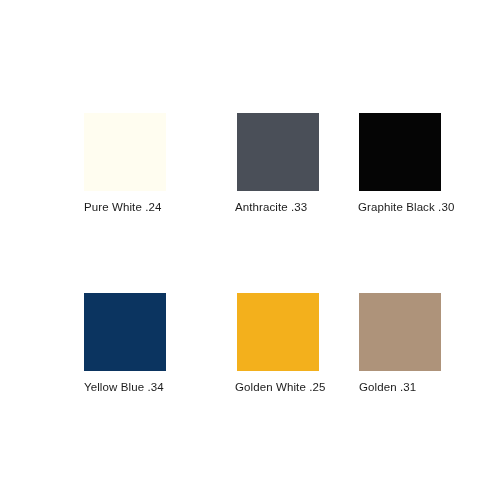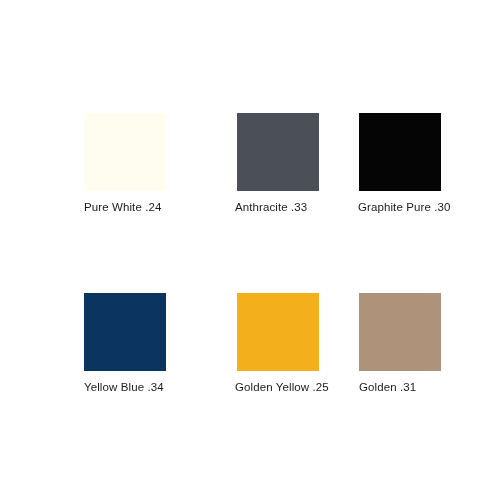--- a/index.html
+++ b/index.html
@@ -80,32 +80,32 @@
       <div class="swatch-cell cell-0">
         <span class="swatch-chip" style="background-color: rgb(255, 253, 240);"></span>
         <span class="swatch-label" style="color: rgb(27, 27, 27);">Pure White .24</span>
       </div>
       <div class="swatch-cell cell-1">
         <span class="swatch-chip" style="background-color: rgb(74, 79, 88);"></span>
         <span class="swatch-label" style="color: rgb(27, 27, 27);">Anthracite .33</span>
       </div>
       <div class="swatch-cell cell-2">
         <span class="swatch-chip" style="background-color: rgb(5, 5, 5);"></span>
-        <span class="swatch-label" style="color: rgb(27, 27, 27);">Graphite Pure .30</span>
+        <span class="swatch-label" style="color: rgb(27, 27, 27);">Graphite Black .30</span>
       </div>
     </div>
 
     <div class="swatch-row row-1">
       <div class="swatch-cell cell-0">
         <span class="swatch-chip" style="background-color: rgb(11, 52, 96);"></span>
         <span class="swatch-label" style="color: rgb(27, 27, 27);">Yellow Blue .34</span>
       </div>
       <div class="swatch-cell cell-1">
         <span class="swatch-chip" style="background-color: rgb(243, 176, 28);"></span>
-        <span class="swatch-label" style="color: rgb(27, 27, 27);">Golden Yellow .25</span>
+        <span class="swatch-label" style="color: rgb(27, 27, 27);">Golden White .25</span>
       </div>
       <div class="swatch-cell cell-2">
         <span class="swatch-chip" style="background-color: rgb(174, 147, 122);"></span>
         <span class="swatch-label" style="color: rgb(27, 27, 27);">Golden .31</span>
       </div>
     </div>
 
   </div>
 </div>
 

